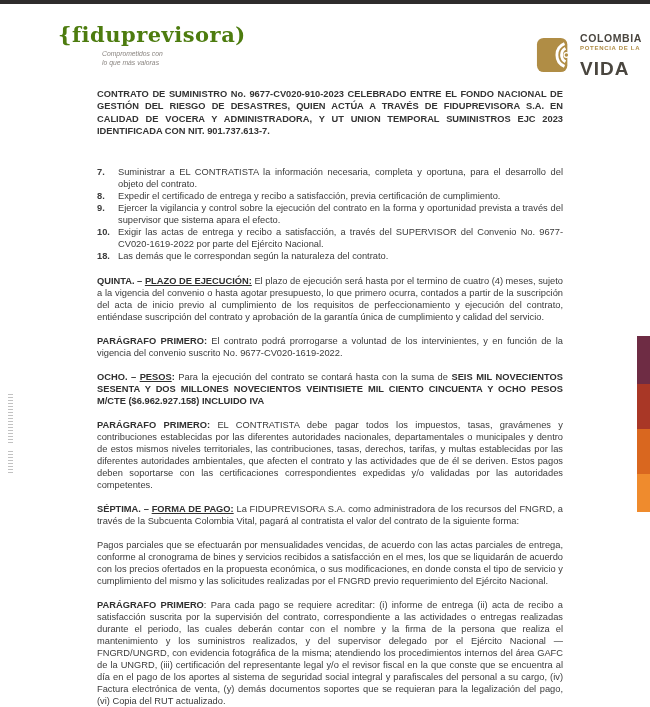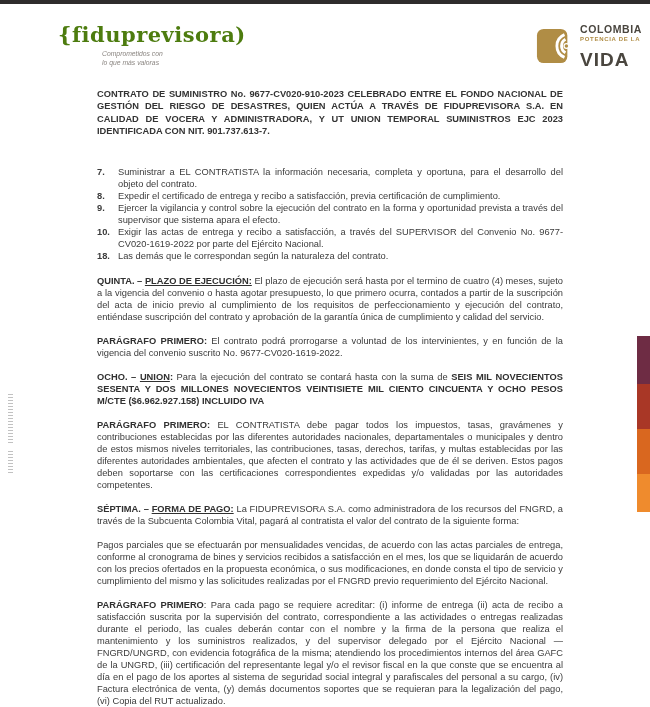--- a/index.html
+++ b/index.html
@@ -15,21 +15,21 @@
   .fidu-word {
     font-family:"DejaVu Serif", serif; font-weight:600;
     font-size:21px; color:#4d7c0f; letter-spacing:0.5px;
   }
   .fidu-tag {
     margin-top:3px; margin-left:44px;
     font-style:italic; font-size:6.8px; line-height:8.5px; color:#8a8580;
   }
 
   
-  .gov { position:absolute; left:536px; top:23px; display:flex; align-items:center; gap:6px; }
+  .gov { position:absolute; left:536px; top:32px; display:flex; align-items:center; gap:6px; }
   .gov-icon { width:38px; height:38px; flex-shrink:0; }
   .gov-text { display:flex; flex-direction:column; }
   .gov-l1 { font-size:10.5px; font-weight:bold; color:#4a463f; letter-spacing:0.6px; }
   .gov-l2 { font-size:6px; font-weight:bold; color:#b08d45; letter-spacing:0.7px; margin-top:1px; }
   .gov-l3 { font-size:19px; font-weight:bold; color:#4a463f; letter-spacing:1px; line-height:19px;margin-top:8px; }
 
   
   .content { position:absolute; left:97px; top:88px; width:466px; font-size:9.3px; line-height:12px; text-align:justify; }
   .title { font-weight:bold; line-height:12.4px; margin-bottom:28px; color:#343434; }
 
@@ -113,21 +113,21 @@
 
   <p class="para">
     <span class="lbl"><span>QUINTA. – </span><span class="u">PLAZO DE EJECUCIÓN:</span></span><span> El plazo de ejecución será hasta por el termino de cuatro (4) meses, sujeto a la vigencia del convenio o hasta agotar presupuesto, lo que primero ocurra, contados a partir de la suscripción del acta de inicio previo al cumplimiento de los requisitos de perfeccionamiento y ejecución del contrato, entiéndase suscripción del contrato y aprobación de la garantía única de cumplimiento y calidad del servicio.</span>
   </p>
 
   <p class="para">
     <span class="lbl">PARÁGRAFO PRIMERO:</span><span> El contrato podrá prorrogarse a voluntad de los intervinientes, y en función de la vigencia del convenio suscrito No. 9677-CV020-1619-2022.</span>
   </p>
 
   <p class="para">
-    <span class="lbl"><span>OCHO. – </span><span class="u">UNION</span><span>:</span></span><span>  Para la ejecución del contrato se contará hasta con la suma de </span><b class="amount">SEIS MIL NOVECIENTOS SESENTA Y DOS MILLONES NOVECIENTOS VEINTISIETE MIL CIENTO CINCUENTA Y OCHO PESOS M/CTE ($6.962.927.158) INCLUIDO IVA</b>
+    <span class="lbl"><span>OCHO. – </span><span class="u">PESOS</span><span>:</span></span><span>  Para la ejecución del contrato se contará hasta con la suma de </span><b class="amount">SEIS MIL NOVECIENTOS SESENTA Y DOS MILLONES NOVECIENTOS VEINTISIETE MIL CIENTO CINCUENTA Y OCHO PESOS M/CTE ($6.962.927.158) INCLUIDO IVA</b>
   </p>
 
   <p class="para">
     <span class="lbl">PARÁGRAFO PRIMERO:</span><span> EL CONTRATISTA debe pagar todos los impuestos, tasas, gravámenes y contribuciones establecidas por las diferentes autoridades nacionales, departamentales o municipales y dentro de estos mismos niveles territoriales, las contribuciones, tasas, derechos, tarifas, y multas establecidas por las diferentes autoridades ambientales, que afecten el contrato y las actividades que de él se deriven. Estos pagos deben soportarse con las certificaciones correspondientes expedidas y/o validadas por las autoridades competentes.</span>
   </p>
 
   <p class="para">
     <span class="lbl"><span>SÉPTIMA. – </span><span class="u">FORMA DE PAGO:</span></span><span> La FIDUPREVISORA S.A. como administradora de los recursos del FNGRD, a través de la Subcuenta Colombia Vital, pagará al contratista el valor del contrato de la siguiente forma:</span>
   </p>
 

